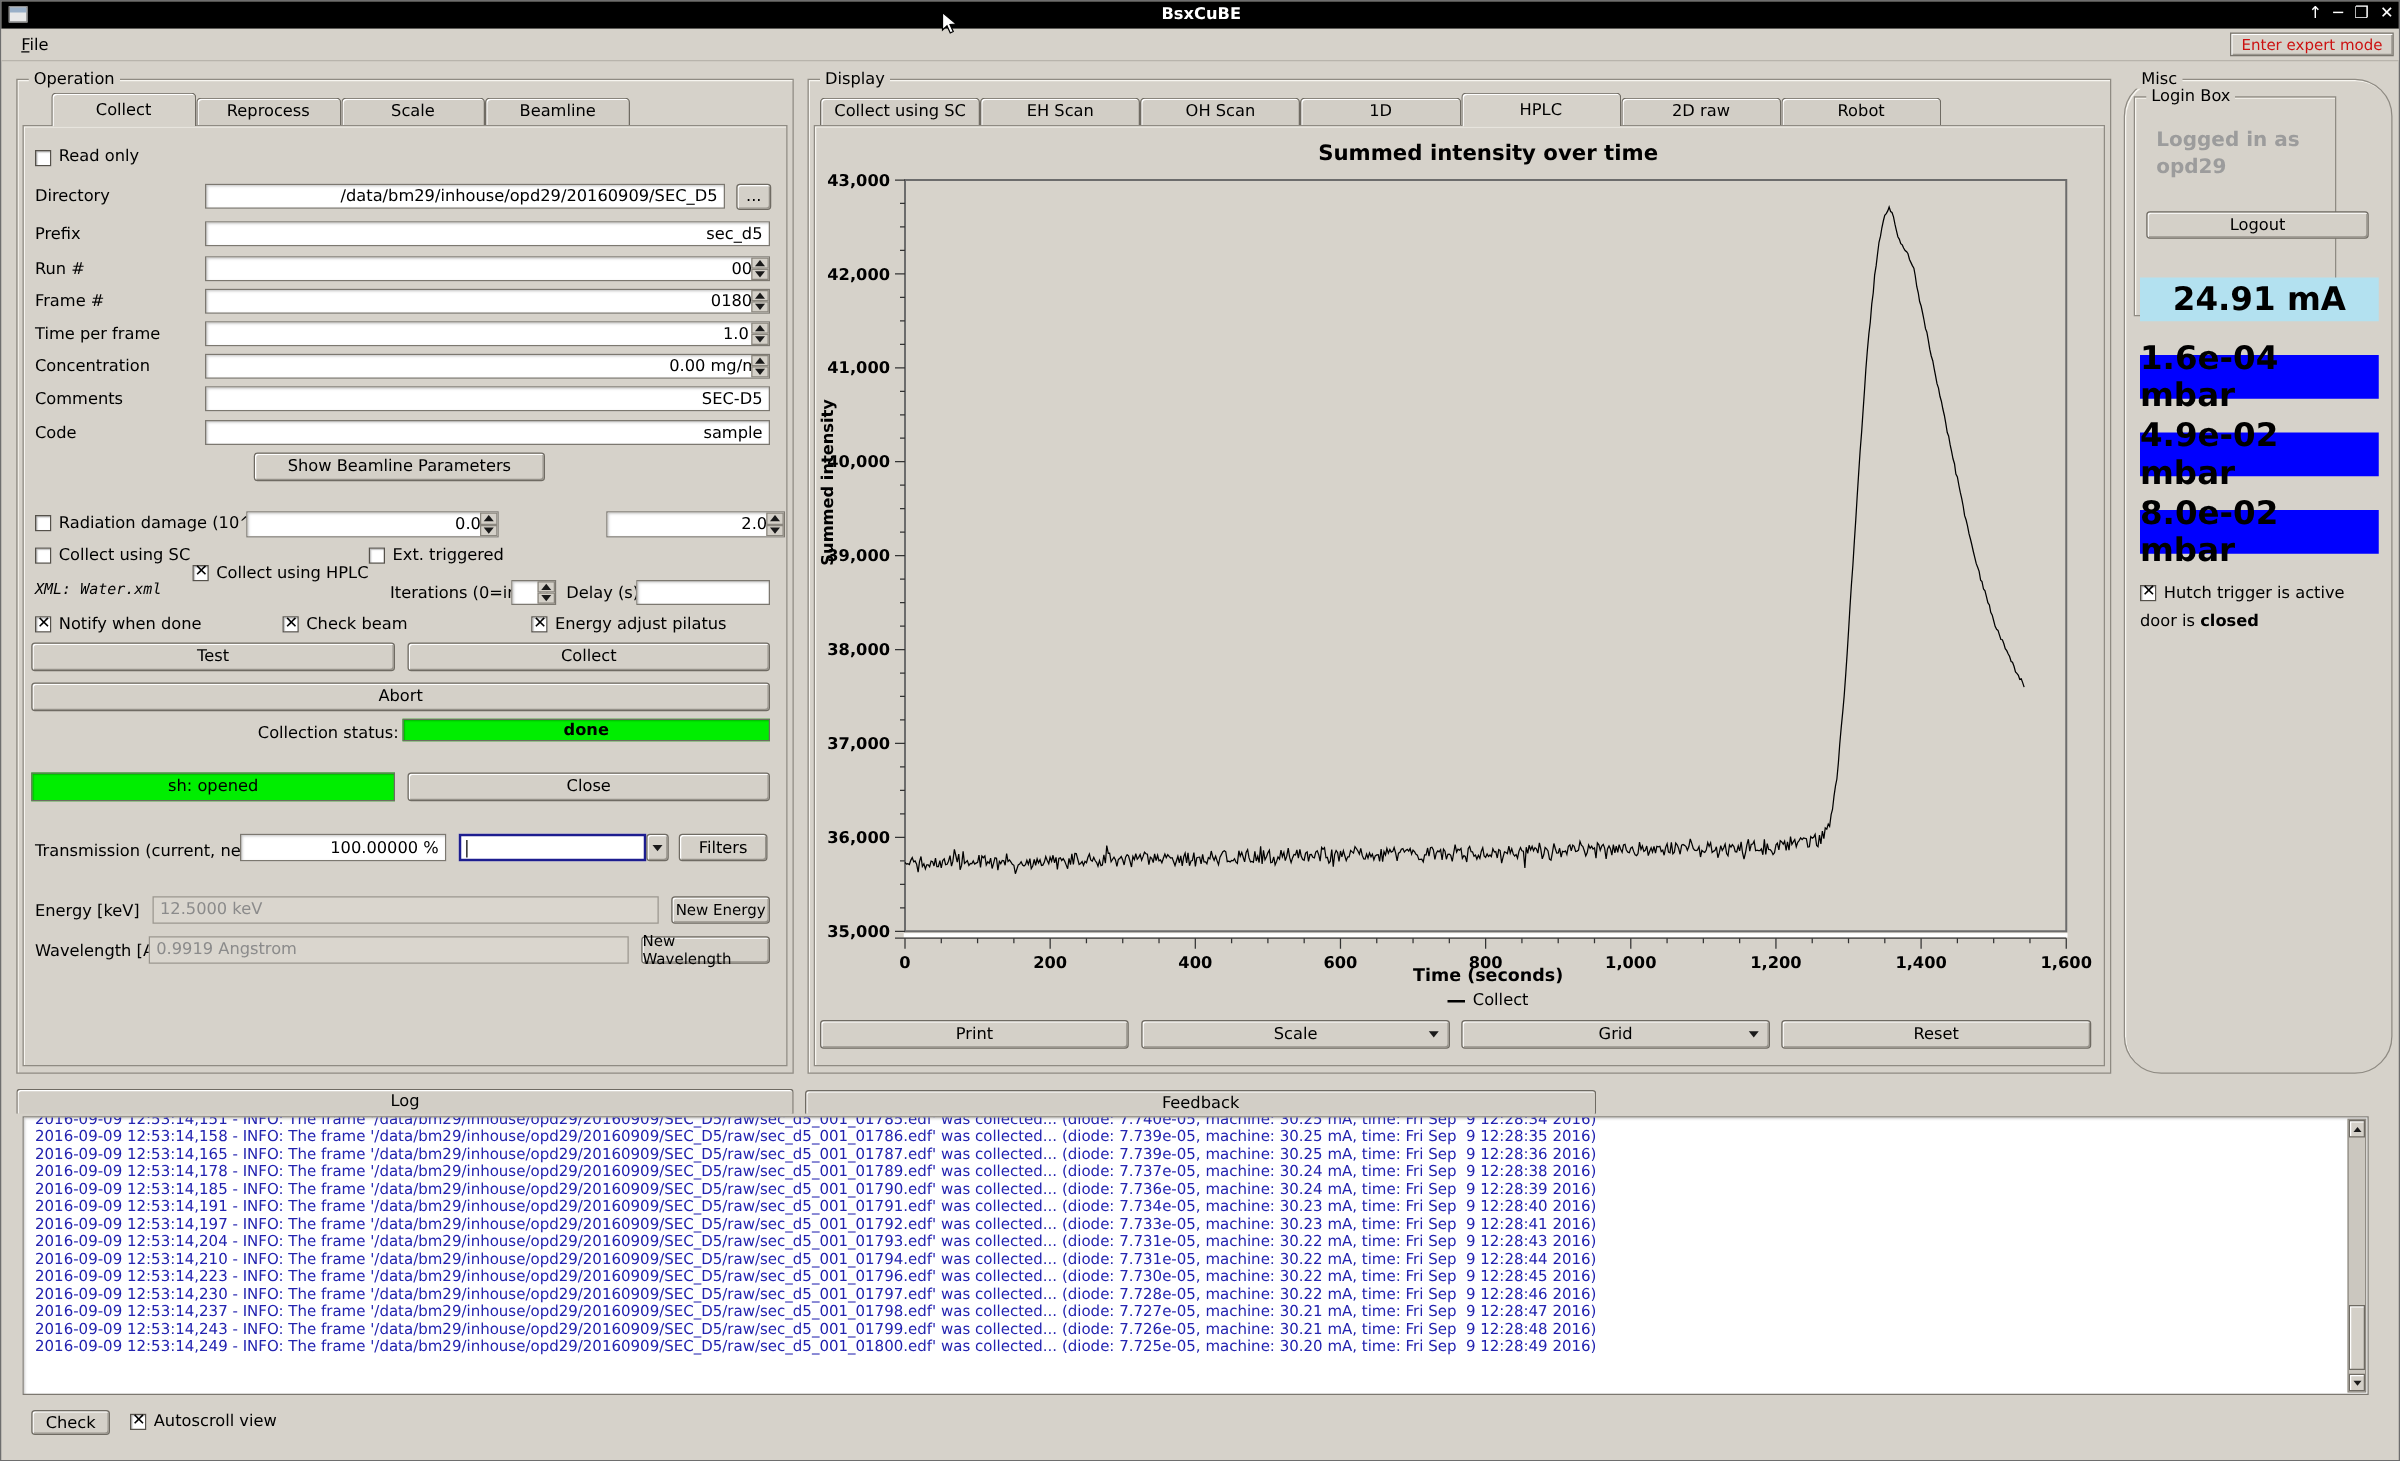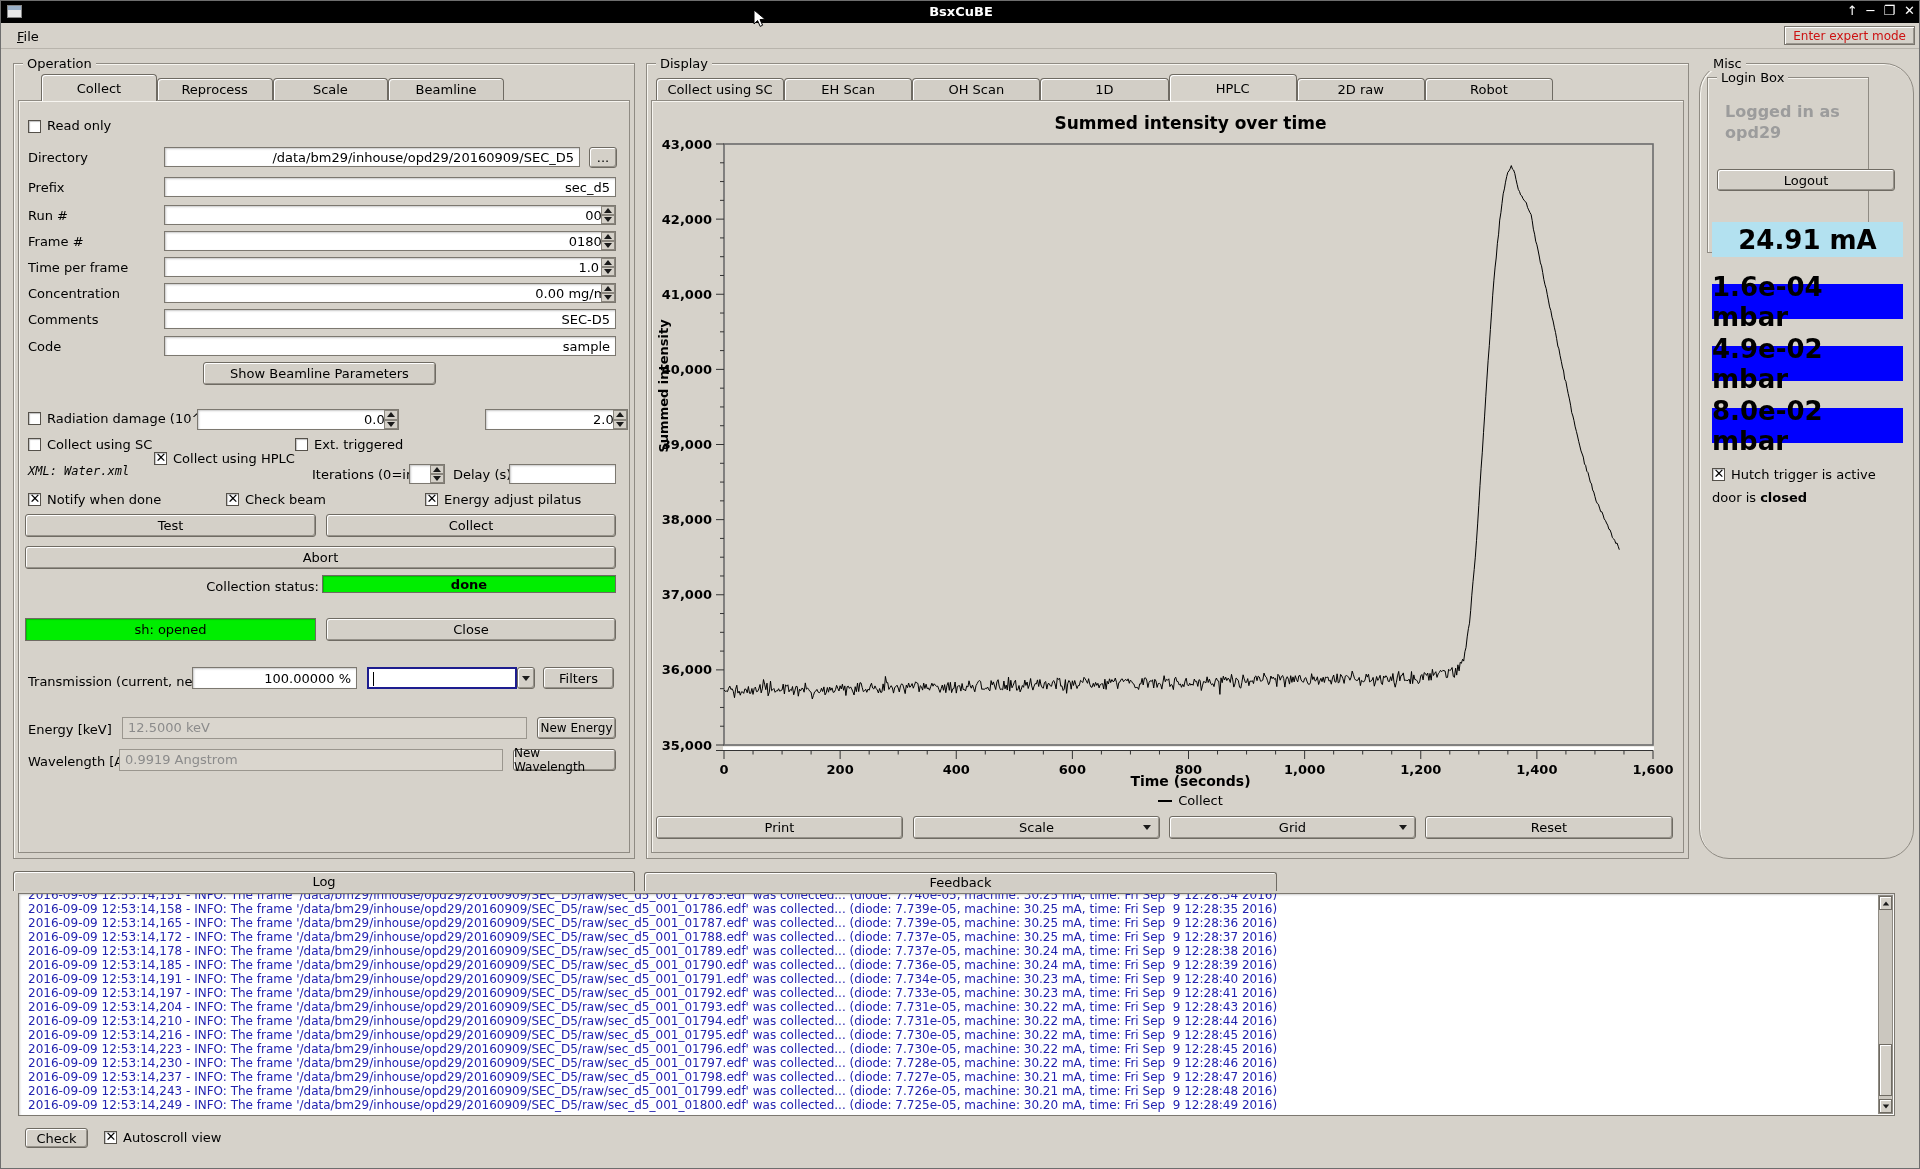--- a/index.html
+++ b/index.html
@@ -431,28 +431,26 @@
     </div>
   <div class="tab" style="position:absolute; left:643px; top:871px; width:633px; height:19px; border-radius:3px 3px 0 0;">
       <span>Feedback</span>
     </div>
 
   <div id="log-box" style="left:17px; top:892px; width:1877px; height:223px;">
     <div id="log-lines" style="position:absolute; left:9px; top:-6px; right:20px;">
         <div class="log-line" style="color: rgb(35, 35, 176);">2016-09-09 12:53:14,151 - INFO: The frame '/data/bm29/inhouse/opd29/20160909/SEC_D5/raw/sec_d5_001_01785.edf' was collected... (diode: 7.740e-05, machine: 30.25 mA, time: Fri Sep  9 12:28:34 2016)</div>
         <div class="log-line" style="color: rgb(35, 35, 176);">2016-09-09 12:53:14,158 - INFO: The frame '/data/bm29/inhouse/opd29/20160909/SEC_D5/raw/sec_d5_001_01786.edf' was collected... (diode: 7.739e-05, machine: 30.25 mA, time: Fri Sep  9 12:28:35 2016)</div>
         <div class="log-line" style="color: rgb(35, 35, 176);">2016-09-09 12:53:14,165 - INFO: The frame '/data/bm29/inhouse/opd29/20160909/SEC_D5/raw/sec_d5_001_01787.edf' was collected... (diode: 7.739e-05, machine: 30.25 mA, time: Fri Sep  9 12:28:36 2016)</div>
-        <div class="log-line" style="color: rgb(35, 35, 176);">2016-09-09 12:53:14,172 - INFO: The frame '/data/bm29/inhouse/opd29/20160909/SEC_D5/raw/sec_d5_001_01788.edf' was collected... (diode: 7.737e-05, machine: 30.25 mA, time: Fri Sep  9 12:28:37 2016)</div>
         <div class="log-line" style="color: rgb(35, 35, 176);">2016-09-09 12:53:14,178 - INFO: The frame '/data/bm29/inhouse/opd29/20160909/SEC_D5/raw/sec_d5_001_01789.edf' was collected... (diode: 7.737e-05, machine: 30.24 mA, time: Fri Sep  9 12:28:38 2016)</div>
         <div class="log-line" style="color: rgb(35, 35, 176);">2016-09-09 12:53:14,185 - INFO: The frame '/data/bm29/inhouse/opd29/20160909/SEC_D5/raw/sec_d5_001_01790.edf' was collected... (diode: 7.736e-05, machine: 30.24 mA, time: Fri Sep  9 12:28:39 2016)</div>
         <div class="log-line" style="color: rgb(35, 35, 176);">2016-09-09 12:53:14,191 - INFO: The frame '/data/bm29/inhouse/opd29/20160909/SEC_D5/raw/sec_d5_001_01791.edf' was collected... (diode: 7.734e-05, machine: 30.23 mA, time: Fri Sep  9 12:28:40 2016)</div>
         <div class="log-line" style="color: rgb(35, 35, 176);">2016-09-09 12:53:14,197 - INFO: The frame '/data/bm29/inhouse/opd29/20160909/SEC_D5/raw/sec_d5_001_01792.edf' was collected... (diode: 7.733e-05, machine: 30.23 mA, time: Fri Sep  9 12:28:41 2016)</div>
         <div class="log-line" style="color: rgb(35, 35, 176);">2016-09-09 12:53:14,204 - INFO: The frame '/data/bm29/inhouse/opd29/20160909/SEC_D5/raw/sec_d5_001_01793.edf' was collected... (diode: 7.731e-05, machine: 30.22 mA, time: Fri Sep  9 12:28:43 2016)</div>
         <div class="log-line" style="color: rgb(35, 35, 176);">2016-09-09 12:53:14,210 - INFO: The frame '/data/bm29/inhouse/opd29/20160909/SEC_D5/raw/sec_d5_001_01794.edf' was collected... (diode: 7.731e-05, machine: 30.22 mA, time: Fri Sep  9 12:28:44 2016)</div>
-        <div class="log-line" style="color: rgb(35, 35, 176);">2016-09-09 12:53:14,216 - INFO: The frame '/data/bm29/inhouse/opd29/20160909/SEC_D5/raw/sec_d5_001_01795.edf' was collected... (diode: 7.730e-05, machine: 30.22 mA, time: Fri Sep  9 12:28:45 2016)</div>
         <div class="log-line" style="color: rgb(35, 35, 176);">2016-09-09 12:53:14,223 - INFO: The frame '/data/bm29/inhouse/opd29/20160909/SEC_D5/raw/sec_d5_001_01796.edf' was collected... (diode: 7.730e-05, machine: 30.22 mA, time: Fri Sep  9 12:28:45 2016)</div>
         <div class="log-line" style="color: rgb(35, 35, 176);">2016-09-09 12:53:14,230 - INFO: The frame '/data/bm29/inhouse/opd29/20160909/SEC_D5/raw/sec_d5_001_01797.edf' was collected... (diode: 7.728e-05, machine: 30.22 mA, time: Fri Sep  9 12:28:46 2016)</div>
         <div class="log-line" style="color: rgb(35, 35, 176);">2016-09-09 12:53:14,237 - INFO: The frame '/data/bm29/inhouse/opd29/20160909/SEC_D5/raw/sec_d5_001_01798.edf' was collected... (diode: 7.727e-05, machine: 30.21 mA, time: Fri Sep  9 12:28:47 2016)</div>
         <div class="log-line" style="color: rgb(35, 35, 176);">2016-09-09 12:53:14,243 - INFO: The frame '/data/bm29/inhouse/opd29/20160909/SEC_D5/raw/sec_d5_001_01799.edf' was collected... (diode: 7.726e-05, machine: 30.21 mA, time: Fri Sep  9 12:28:48 2016)</div>
         <div class="log-line" style="color: rgb(35, 35, 176);">2016-09-09 12:53:14,249 - INFO: The frame '/data/bm29/inhouse/opd29/20160909/SEC_D5/raw/sec_d5_001_01800.edf' was collected... (diode: 7.725e-05, machine: 30.20 mA, time: Fri Sep  9 12:28:49 2016)</div>
       </div>
     <div class="vscroll" style="right:1px; top:1px; height:219px;">
       <div class="sbtn" style="top:0;">
           <i class="tri-up" style="transform:scale(.8)"></i>
         </div>

